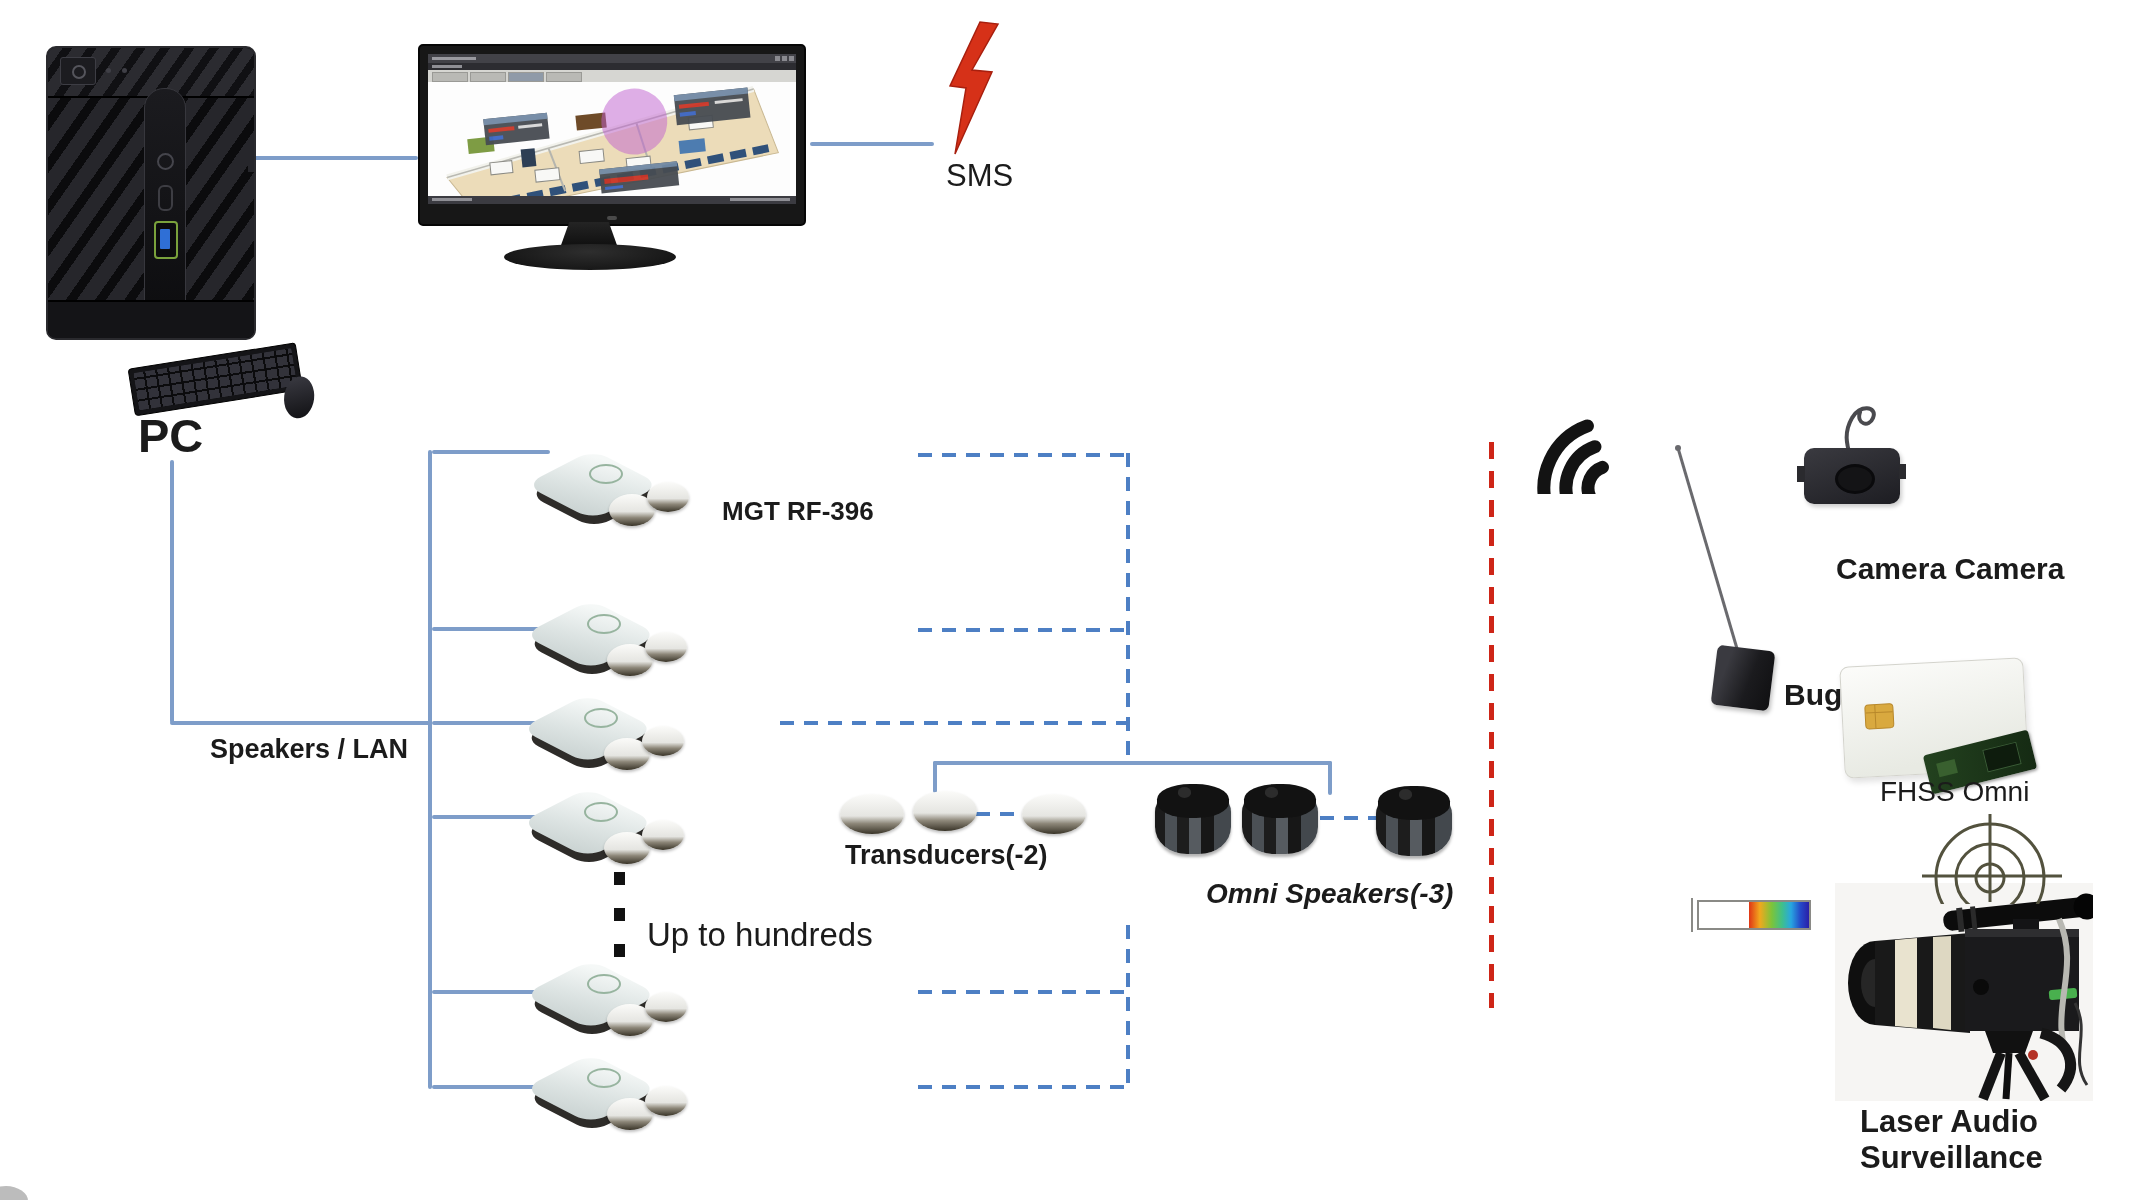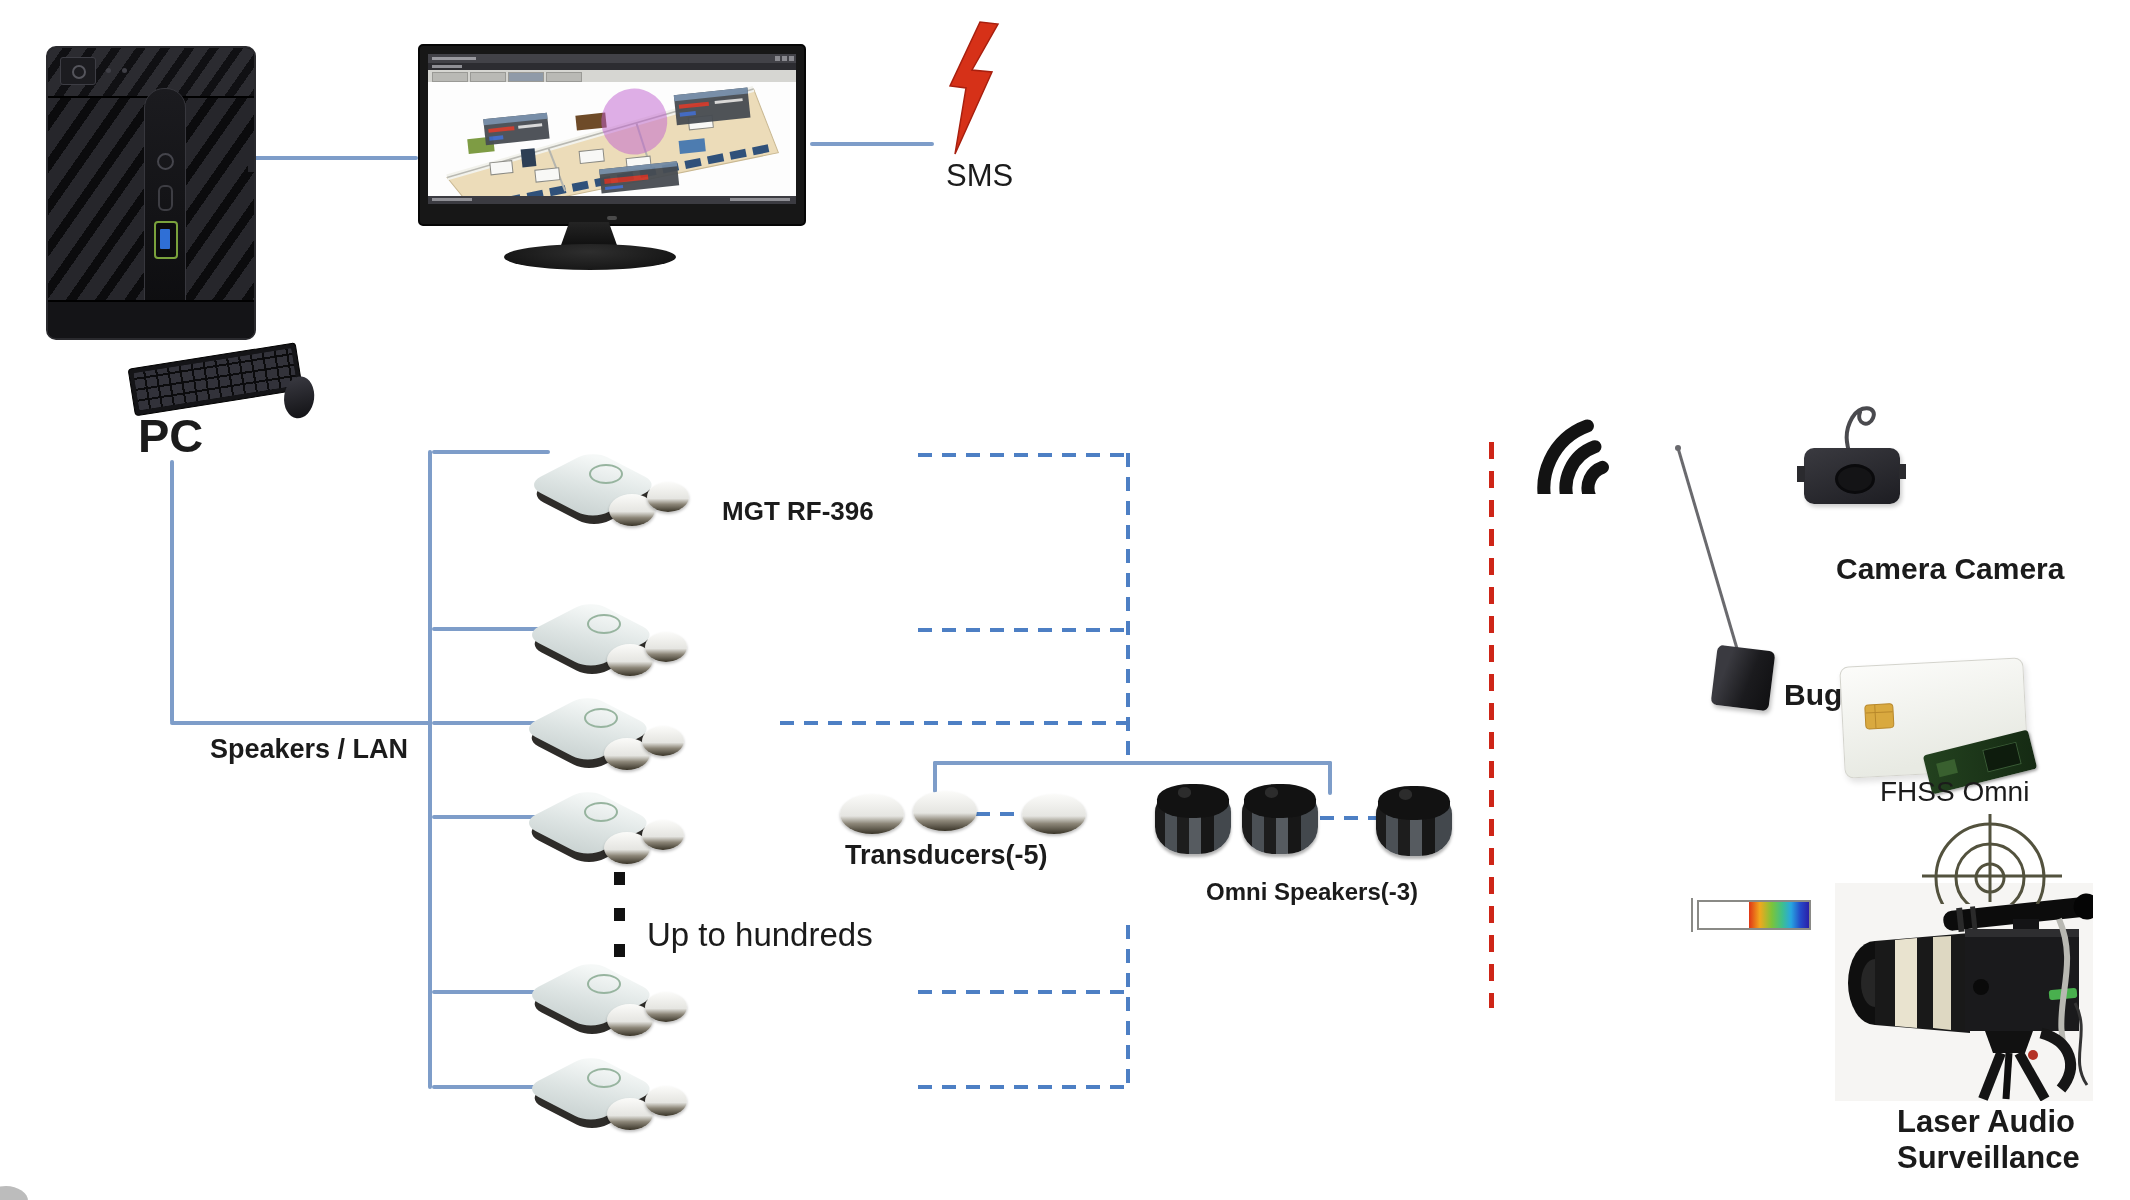--- a/index.html
+++ b/index.html
@@ -282,26 +282,26 @@
   <div class="lbl f-bold" style="left:722px;top:496px;font-size:26px;">MGT RF-396</div>
 
   <div class="dotsq" style="left:614px;top:872px;"></div>
   <div class="dotsq" style="left:614px;top:908px;"></div>
   <div class="dotsq" style="left:614px;top:944px;"></div>
   <div class="lbl f-med" style="left:647px;top:916px;font-size:33px;">Up to hundreds</div>
 
   <div class="disc transducer" style="left:840px;top:794px;"></div>
   <div class="disc transducer" style="left:913px;top:791px;"></div>
   <div class="disc transducer" style="left:1022px;top:794px;"></div>
-  <div class="lbl f-bold" style="left:845px;top:840px;font-size:27px;">Transducers(-5)</div>
+  <div class="lbl f-bold" style="left:845px;top:840px;font-size:27px;">Transducers(-2)</div>
 
   <div class="speaker" style="left:1155px;top:790px;"></div>
   <div class="speaker" style="left:1242px;top:790px;"></div>
   <div class="speaker" style="left:1376px;top:792px;"></div>
-  <div class="lbl f-bold" style="left:1206px;top:878px;font-size:24px;">Omni Speakers(-3)</div>
+  <div class="lbl f-bold" style="left:1206px;top:878px;font-size:28px;font-style:italic;">Omni Speakers(-3)</div>
 
   <svg class="abs" style="left:1522px;top:414px;" width="100" height="80" viewBox="0 0 100 80">
     <g transform="rotate(-20 88 74)" stroke="#131313" stroke-width="13" fill="none" stroke-linecap="round">
       <path d="M66 74 A22 22 0 0 1 88 52"></path>
       <path d="M44 74 A44 44 0 0 1 88 30"></path>
       <path d="M22 74 A66 66 0 0 1 88 8"></path>
     </g>
   </svg>
 
   <svg class="abs" style="left:1672px;top:444px;" width="74" height="214" viewBox="0 0 74 214">
@@ -369,20 +369,20 @@
       <path d="M224 36 C248 92 208 130 238 188" fill="none" stroke="#b8b8b2" stroke-width="6"></path>
       <path d="M240 120 C256 150 234 176 252 202" fill="none" stroke="#333" stroke-width="3"></path>
       <polygon points="150,148 198,148 190,170 158,170" fill="#111"></polygon>
       <line x1="166" y1="170" x2="148" y2="216" stroke="#141414" stroke-width="10"></line>
       <line x1="184" y1="170" x2="210" y2="216" stroke="#141414" stroke-width="10"></line>
       <line x1="174" y1="170" x2="171" y2="216" stroke="#0f0f0f" stroke-width="7"></line>
       <circle cx="198" cy="172" r="5" fill="#b43226"></circle>
       <path d="M206 150 C236 158 244 184 226 206" fill="none" stroke="#161616" stroke-width="11"></path>
     </svg>
   </div>
-  <div class="lbl f-bold" style="left:1860px;top:1104px;font-size:31px;line-height:1.16;margin-left:37px;">
+  <div class="lbl f-bold" style="left:1860px;top:1104px;font-size:31px;line-height:1.16;">
     <div>Laser Audio</div>
     <div>Surveillance</div>
   </div>
 
   <div class="abs" style="left:-16px;top:1186px;width:44px;height:30px;border-radius:50%;background:#bcbcbc;"></div>
 
 </div>
 
 </body></html>

